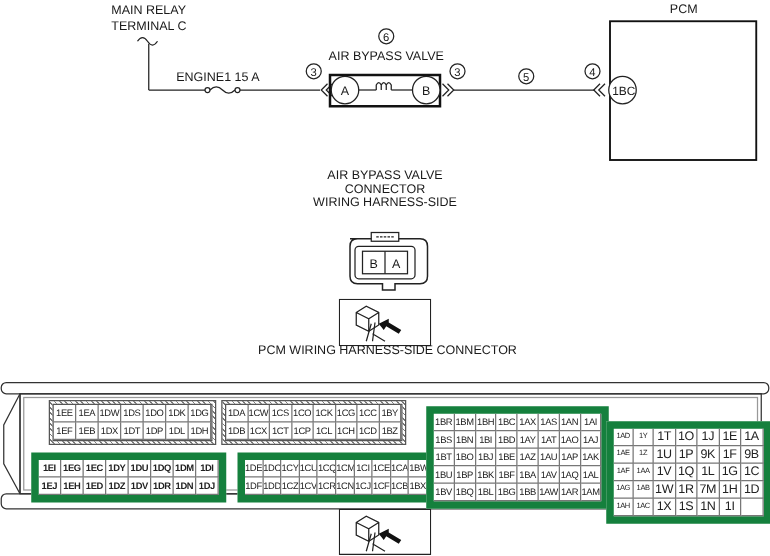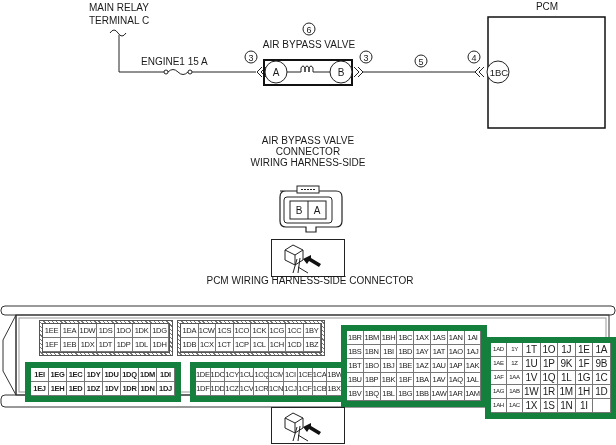--- a/index.html
+++ b/index.html
@@ -247,21 +247,21 @@
     <div class="pin" style="font-size: 6px;">1AA</div>
     <div class="pin">1V</div>
     <div class="pin">1Q</div>
     <div class="pin">1L</div>
     <div class="pin">1G</div>
     <div class="pin">1C</div>
     <div class="pin" style="font-size: 6px;">1AG</div>
     <div class="pin" style="font-size: 6px;">1AB</div>
     <div class="pin">1W</div>
     <div class="pin">1R</div>
-    <div class="pin">1M</div>
+    <div class="pin">7M</div>
     <div class="pin">1H</div>
     <div class="pin">1D</div>
     <div class="pin" style="font-size: 6px;">1AH</div>
     <div class="pin" style="font-size: 6px;">1AC</div>
     <div class="pin">1X</div>
     <div class="pin">1S</div>
     <div class="pin">1N</div>
     <div class="pin">1I</div>
     <div class="pin"></div>
   </div>

